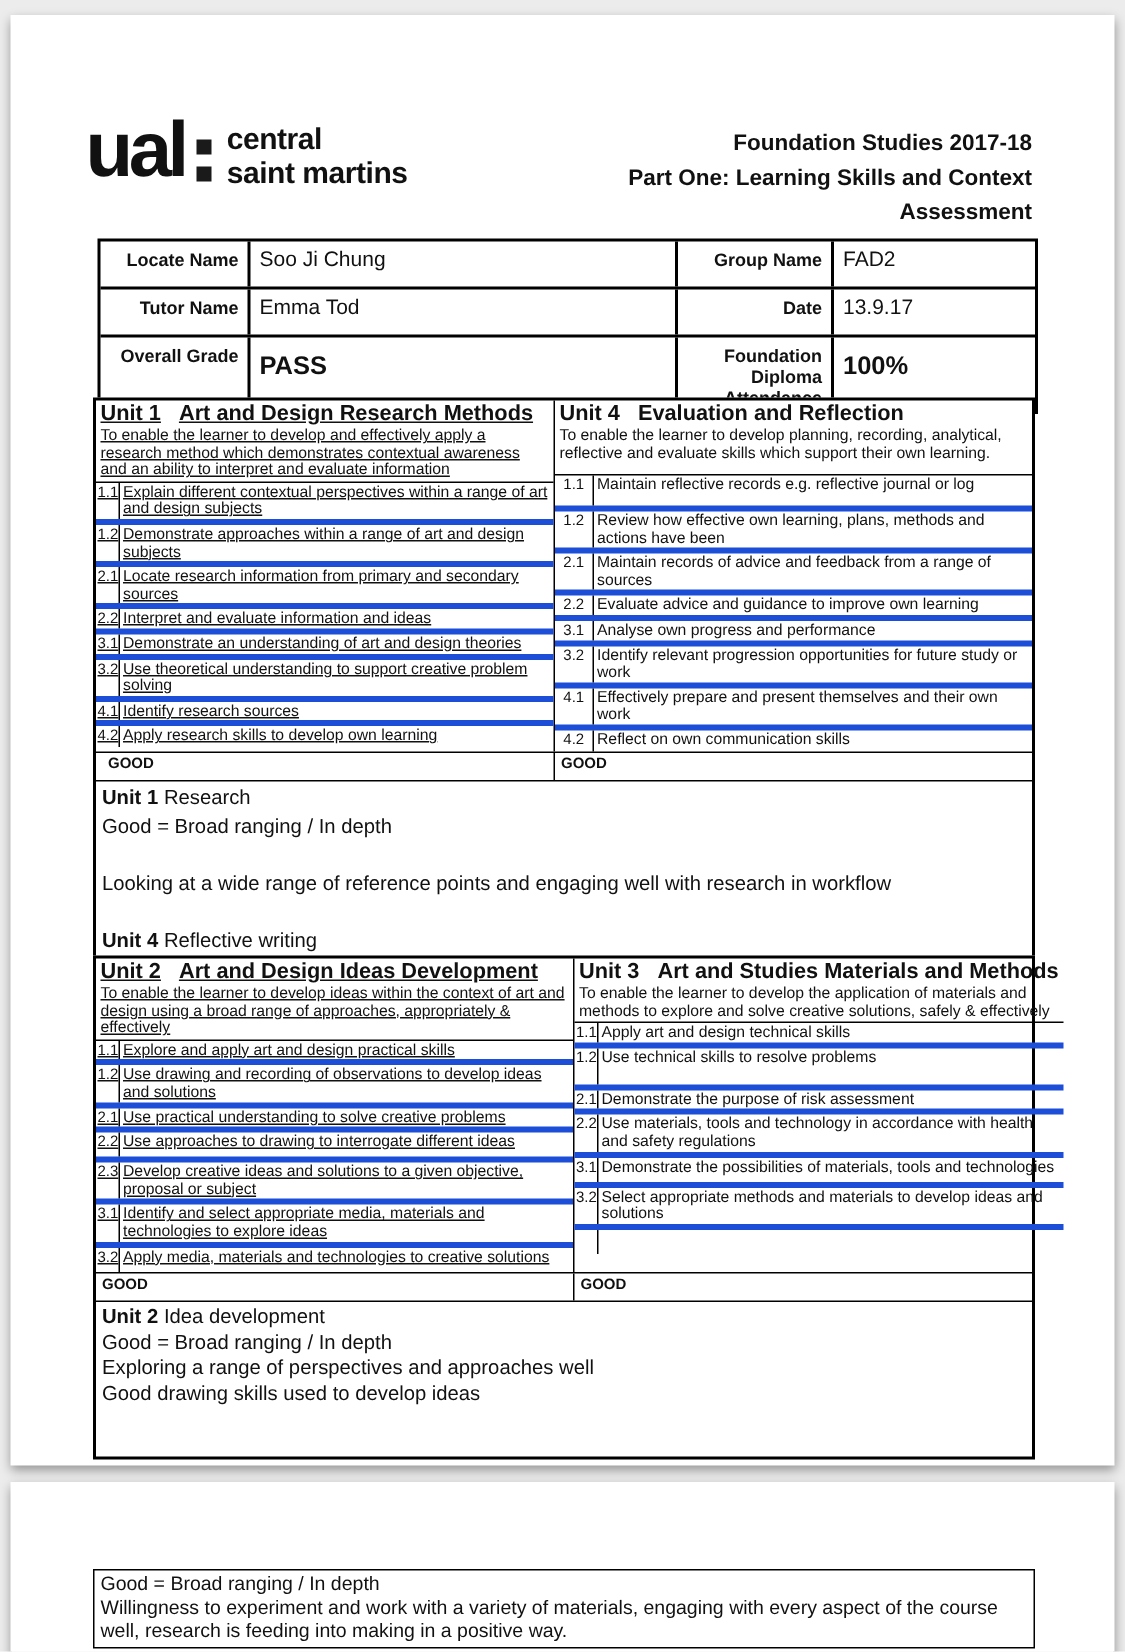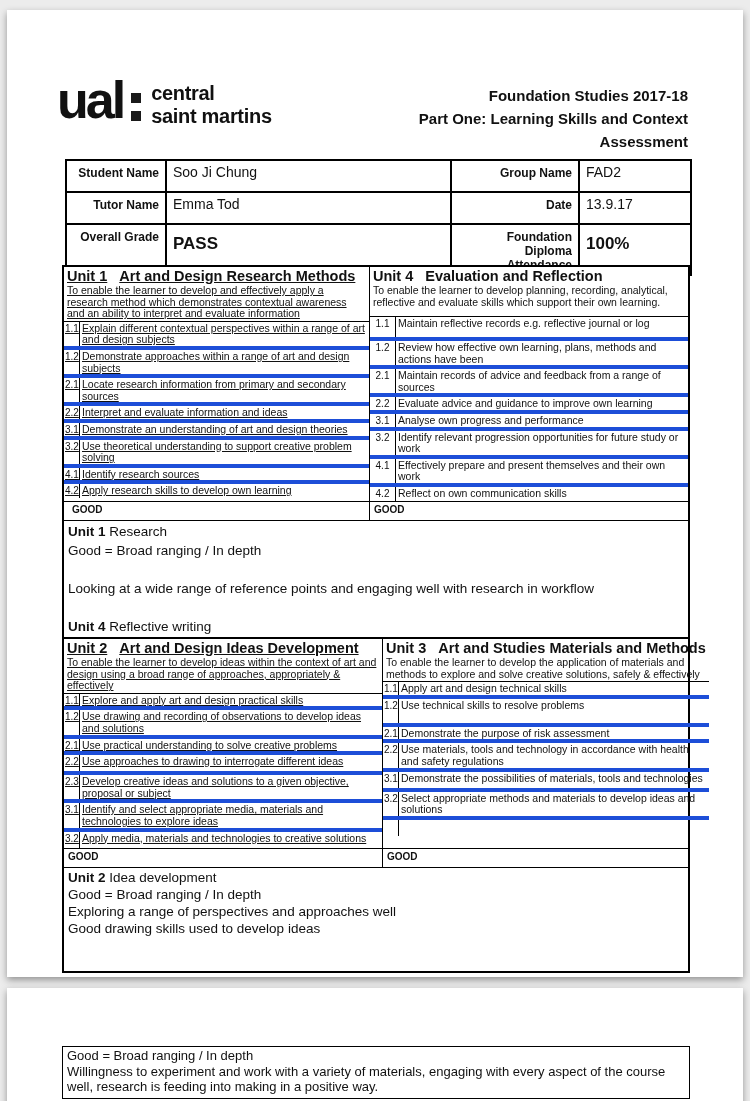--- a/index.html
+++ b/index.html
@@ -24,21 +24,21 @@
   .logo-csm{font-size:20px;font-weight:bold;line-height:23px;margin-top:10px;letter-spacing:-0.3px;}
   .doc-title{position:absolute;top:74px;right:55px;text-align:right;font-weight:bold;font-size:15px;line-height:23px;}
 
   
   .info-table{position:absolute;left:58px;top:149px;width:623px;border:2px solid #000;}
   .it-row{display:flex;border-bottom:2px solid #000;}
   .it-row:last-child{border-bottom:none;}
   .it-cell{box-sizing:border-box;padding:3px 6px 2px 6px;}
   .it-label{width:100px;font-weight:bold;font-size:12px;text-align:right;border-right:2px solid #000;padding-top:5px;}
   .it-value{width:285px;font-size:14px;border-right:2px solid #000;}
-  .it-label2{width:128px;font-weight:bold;font-size:12px;text-align:right;border-right:2px solid #000;padding-top:5px;}
+  .it-label2{width:104px;font-weight:bold;font-size:12px;text-align:right;border-right:2px solid #000;padding-top:5px;}
   .it-value2{flex:1;font-size:14px;}
   .it-row-1 .it-cell{min-height:30px;}
   .it-row-2 .it-cell{min-height:30px;}
   .it-row-3 .it-cell{min-height:36px;}
   .big-value{font-size:17px;font-weight:bold;padding-top:9px;}
 
   
   .units-table{position:absolute;left:55px;width:628px;border:2px solid #000;box-sizing:border-box;background:#fff;}
   #units-table-1{top:255px;}
   #units-table-2{top:627px;}
@@ -90,21 +90,21 @@
   </div>
 
   <div class="doc-title">
     <div>Foundation Studies 2017-18</div>
     <div>Part One: Learning Skills and Context</div>
     <div>Assessment</div>
   </div>
 
   <div class="info-table">
     <div class="it-row it-row-1">
-      <div class="it-cell it-label">Student Name</div>
+      <div class="it-cell it-label">Locate Name</div>
       <div class="it-cell it-value">Soo Ji Chung</div>
       <div class="it-cell it-label2">Group Name</div>
       <div class="it-cell it-value2">FAD2</div>
     </div>
     <div class="it-row it-row-2">
       <div class="it-cell it-label">Tutor Name</div>
       <div class="it-cell it-value">Emma Tod</div>
       <div class="it-cell it-label2">Date</div>
       <div class="it-cell it-value2">13.9.17</div>
     </div>

